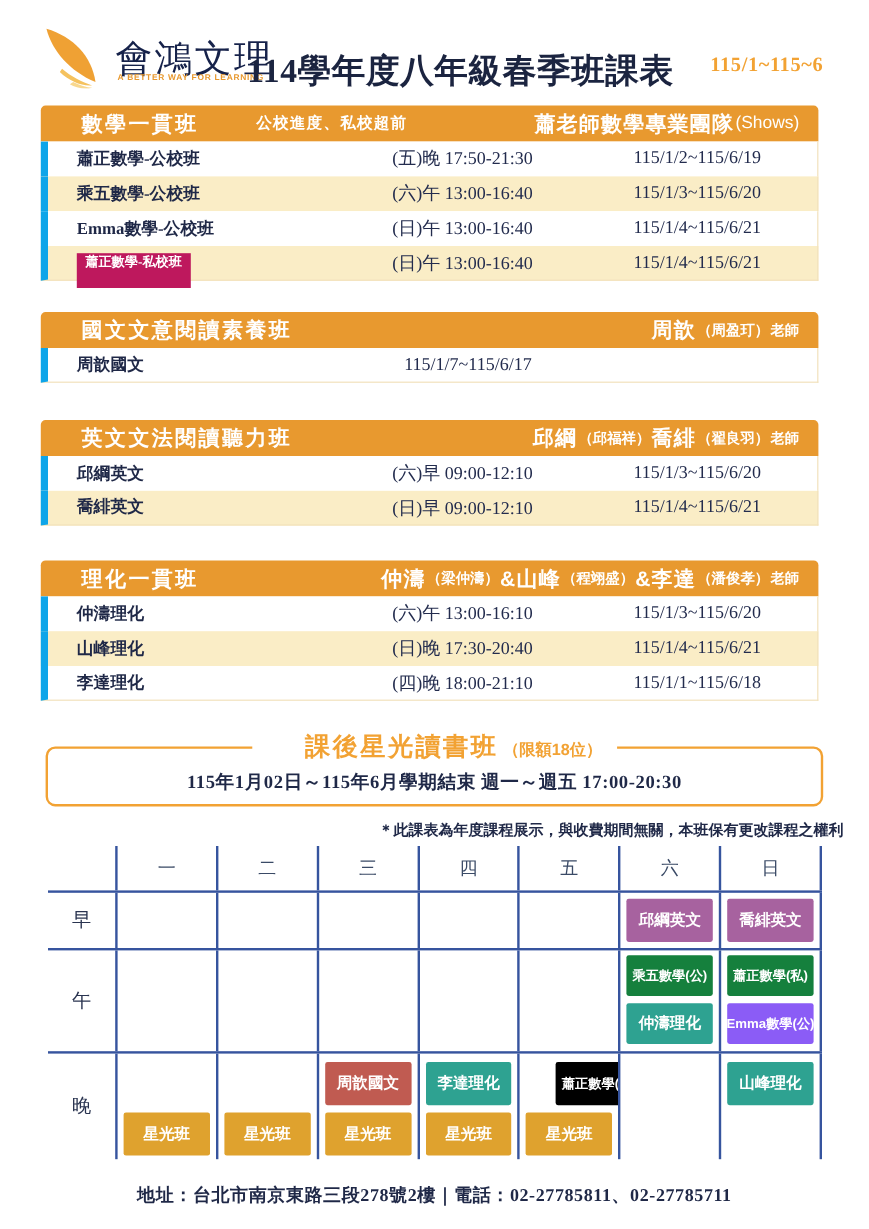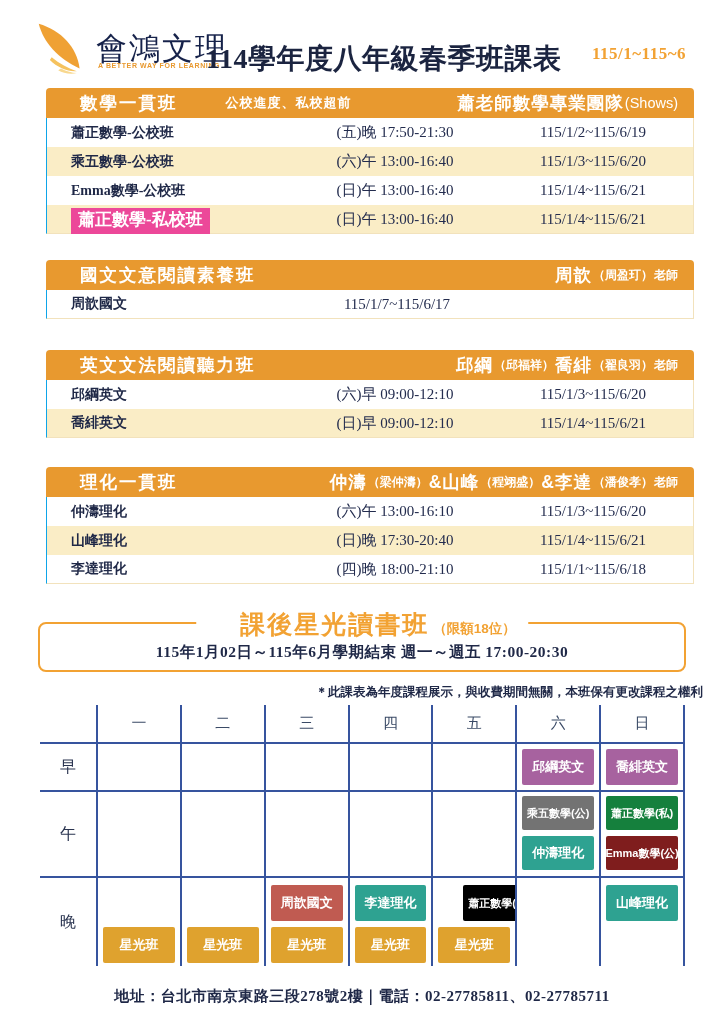--- a/index.html
+++ b/index.html
@@ -12,46 +12,46 @@
   .logo-text { position:absolute; left:96px; top:28px; font-size:31px; font-weight:normal;
                color:#16224A; letter-spacing:2px; font-family:"Liberation Serif","DejaVu Serif",serif; }
   .logo-tagline { position:absolute; left:98px; top:62px; font-size:7px; font-weight:bold;
                color:#E8992F; letter-spacing:0.6px; font-family:"Liberation Sans","DejaVu Sans",sans-serif; }
   .page-title { position:absolute; left:206px; top:40px; font-size:28px; font-weight:bold;
                color:#1B2440; letter-spacing:0.5px; }
   .date-range { position:absolute; right:38px; top:44px; font-size:17px; font-weight:bold;
                color:#F2A233; letter-spacing:0.5px; }
 
   
-  .section { position:absolute; left:46px; width:648px; }
+  .section { position:absolute; left:34px; width:648px; }
   .sec-header { height:30px; background:#E8992F; border-radius:4px 4px 0 0; display:flex;
                 align-items:center; color:#fff; padding:0 16px 0 34px;
                 font-family:"Liberation Sans","DejaVu Sans",sans-serif; }
   .sec-title { font-size:17.5px; font-weight:bold; letter-spacing:2px; white-space:nowrap; }
   .sec-sub { font-size:13px; font-weight:bold; margin-left:48px; letter-spacing:1px; white-space:nowrap; }
   .sec-teachers { margin-left:auto; display:flex; align-items:center; gap:1px; white-space:nowrap;justify-content:center; }
   .tp-lg { font-size:17.5px; font-weight:bold; letter-spacing:1px; }
   .tp-md { font-size:14.5px; font-weight:normal; }
   .tp-sm { font-size:12px; font-weight:bold; }
   .sec-row { height:29px; display:flex; align-items:center; background:#fff;
-             border-left:1px solid #0ea5e9; border-right:1px solid #F2E2BC; }
+             border-left:6px solid #0ea5e9; border-right:1px solid #F2E2BC; }
   .sec-row.alt { background:#FAEDC6; }
   .sec-row.last { border-bottom:1px solid #F2E2BC; }
   .row-name { width:250px; padding-left:24px; font-size:14px; font-weight:bold; color:#1F2847; white-space:nowrap; }
-  .row-badge { background:#ec4899; color:#fff; padding:2px 7px 5px 7px; font-size:17px; }
+  .row-badge { background:#be185d; color:#fff; padding:2px 7px 15px 7px; font-size:11px; }
   .row-time { flex:1; text-align:center; font-size:15px; color:#232C4E; white-space:nowrap; }
   .row-dates { width:200px; text-align:center; font-size:15px; color:#232C4E; white-space:nowrap; }
 
   
   .star-box { position:absolute; left:38px; top:622px; width:648px; height:50px;
               border:2.5px solid #F2A233; border-radius:8px; background:#fff; }
   .star-title { position:absolute; top:-16px; left:50%; transform:translateX(-50%);
                 background:#fff; padding:0 12px; display:flex; align-items:baseline; gap:4px;
                 white-space:nowrap; font-family:"Liberation Sans","DejaVu Sans",sans-serif; }
-  .star-title-main { font-size:25px; font-weight:bold; color:#F2A233; letter-spacing:2px;margin-left:32px; }
+  .star-title-main { font-size:21px; font-weight:bold; color:#F2A233; letter-spacing:2px;margin-left:32px; }
   .star-title-sub { font-size:13.5px; font-weight:bold; color:#F2A233; }
   .star-body { height:100%; display:flex; align-items:center; justify-content:center;
                padding-top:10px; font-size:15.5px; font-weight:bold; color:#1F2847; letter-spacing:0.5px; }
 
   .note { position:absolute; top:684px; right:21px; font-size:12.5px; font-weight:bold; color:#1F2847; }
 
   
   .grid { position:absolute; left:40px; top:705px; width:645px;
           font-family:"Liberation Serif","DejaVu Serif",serif; }
   .g-hrow { display:flex; height:39px; border-bottom:2.5px solid #36549E; }
@@ -230,26 +230,26 @@
         </div>
       </div>
       <div class="g-row row-noon">
         <div class="g-label-col">午</div>
         <div class="g-cell"></div>
         <div class="g-cell"></div>
         <div class="g-cell"></div>
         <div class="g-cell"></div>
         <div class="g-cell"></div>
         <div class="g-cell">
-          <div class="chip small slot-t" style="background: #737373;">乘五數學(公)</div>
+          <div class="chip small slot-t" style="background: #15803d;">乘五數學(公)</div>
           <div class="chip slot-b" style="background: rgb(46, 162, 145);">仲濤理化</div>
         </div>
         <div class="g-cell">
           <div class="chip small slot-t" style="background: #15803d;">蕭正數學(私)</div>
-          <div class="chip small slot-b" style="background: #7f1d1d;">Emma數學(公)</div>
+          <div class="chip small slot-b" style="background: #8b5cf6;">Emma數學(公)</div>
         </div>
       </div>
       <div class="g-row row-evening last">
         <div class="g-label-col">晚</div>
         <div class="g-cell">
           <div class="chip slot-b" style="background: rgb(223, 162, 46);">星光班</div>
         </div>
         <div class="g-cell">
           <div class="chip slot-b" style="background: rgb(223, 162, 46);">星光班</div>
         </div>

